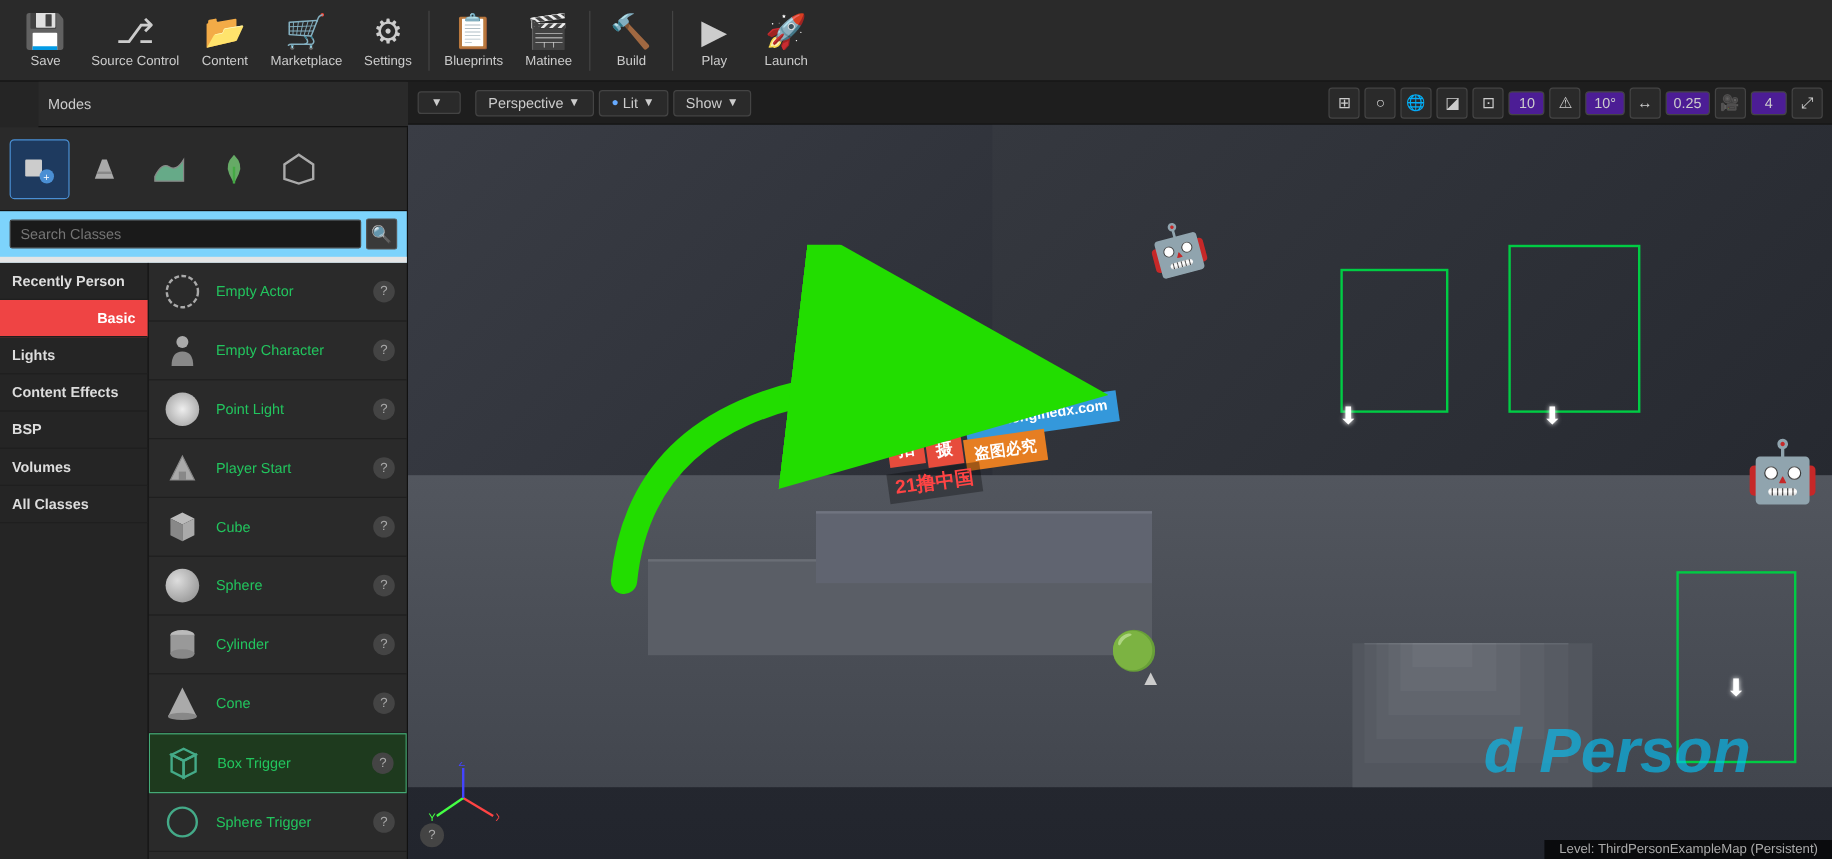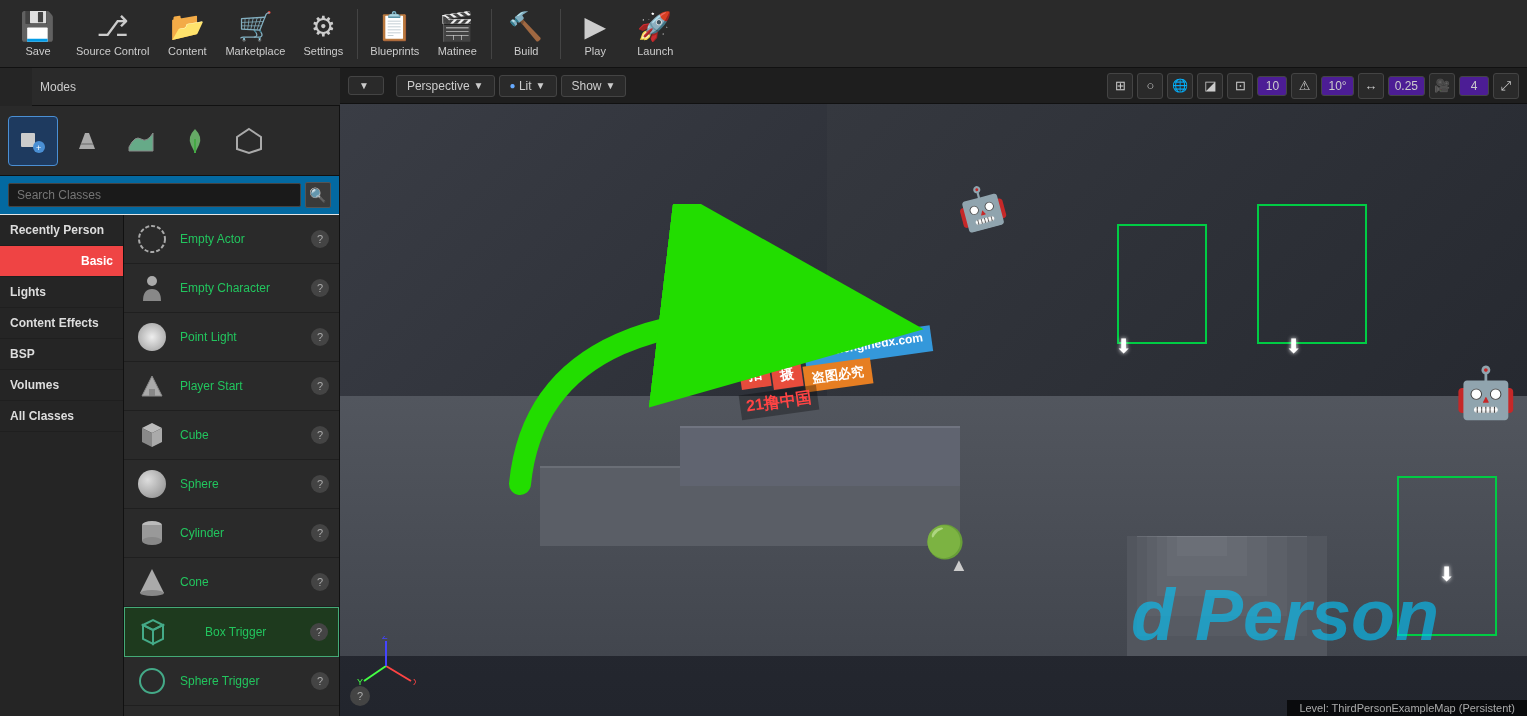--- a/index.html
+++ b/index.html
@@ -100,22 +100,22 @@
       color: #ccc;
       margin-right: 4px;
     }
     .mode-icon-btn.active { background: #1e3a5f; border: 1px solid #4a8fd4; }
 
     
     #search-box {
       display: flex;
       align-items: center;
       padding: 6px 8px;
-      background: #0369a1;
-      border-bottom: 1px solid #e5e5e5;
+      background: #7dd3fc;
+      border-bottom: 5px solid #e5e5e5;
     }
     #search-input {
       flex: 1;
       background: #1a1a1a;
       border: 1px solid #444;
       color: #ccc;
       padding: 4px 8px;
       font-size: 12px;
       border-radius: 2px;
       outline: none;
@@ -167,21 +167,21 @@
       flex-direction: column;
     }
     .list-item {
       display: flex;
       align-items: center;
       padding: 6px 10px;
       border-bottom: 1px solid #1f1f1f;
       cursor: pointer;
       position: relative;
     }
-    .list-item.selected { background: #1e3a1e; border: 1px solid #4a7; gap: 24px; }
+    .list-item.selected { background: #1e3a1e; border: 1px solid #4a7; }
     .item-icon {
       width: 36px;
       height: 36px;
       display: flex;
       align-items: center;
       justify-content: center;
       margin-right: 10px;
       flex-shrink: 0;
     }
     .item-label {
@@ -280,25 +280,25 @@
       background: rgba(0,0,0,0.7);
       color: #aaa;
       font-size: 11px;
       padding: 2px 12px;
     }
 
     
     .scene-text {
       position: absolute;
       color: rgba(0, 200, 255, 0.6);
-      font-size: 72px;
+      font-size: 52px;
       font-weight: bold;
       font-style: italic;
       bottom: 60px;
-      right: 88px;
+      right: 68px;
       pointer-events: none;
       z-index: 4;
     }
 
     
     .icon-sphere {
       width: 28px; height: 28px;
       background: radial-gradient(circle at 35% 35%, #ddd, #888);
       border-radius: 50%;
     }

